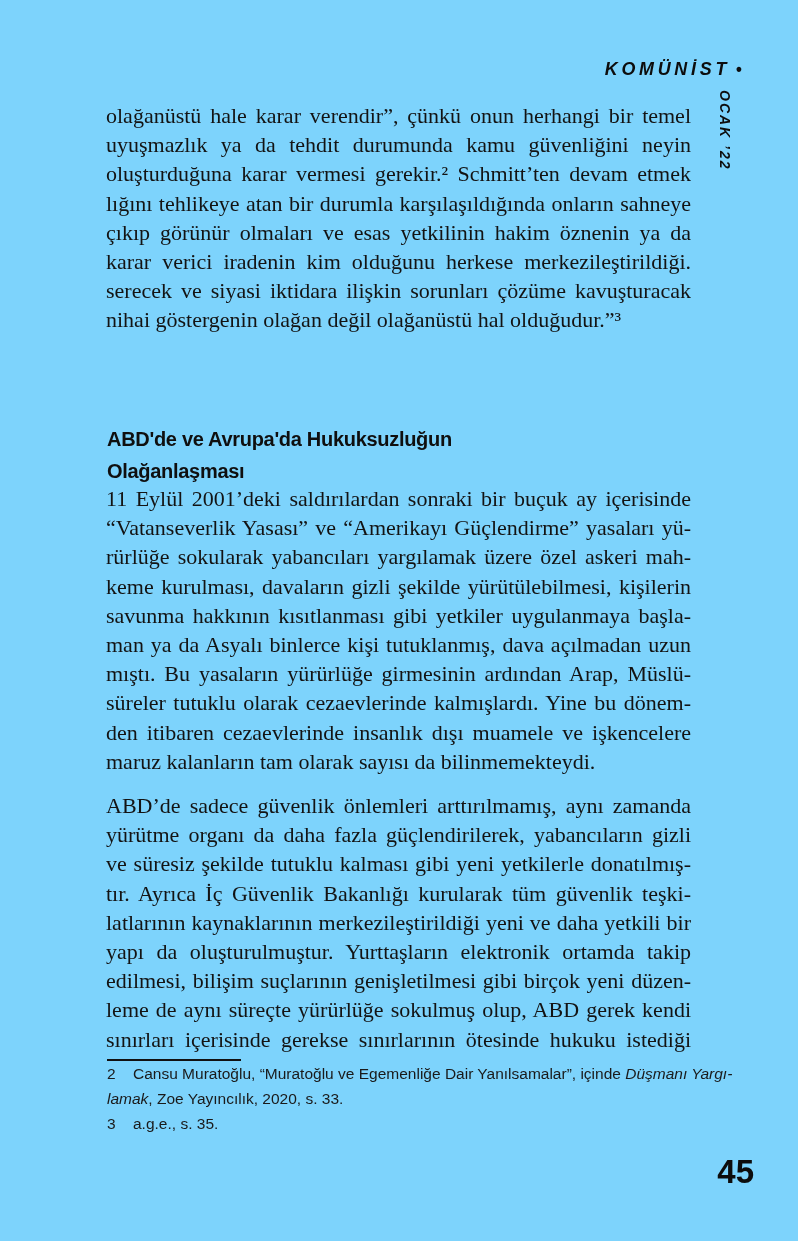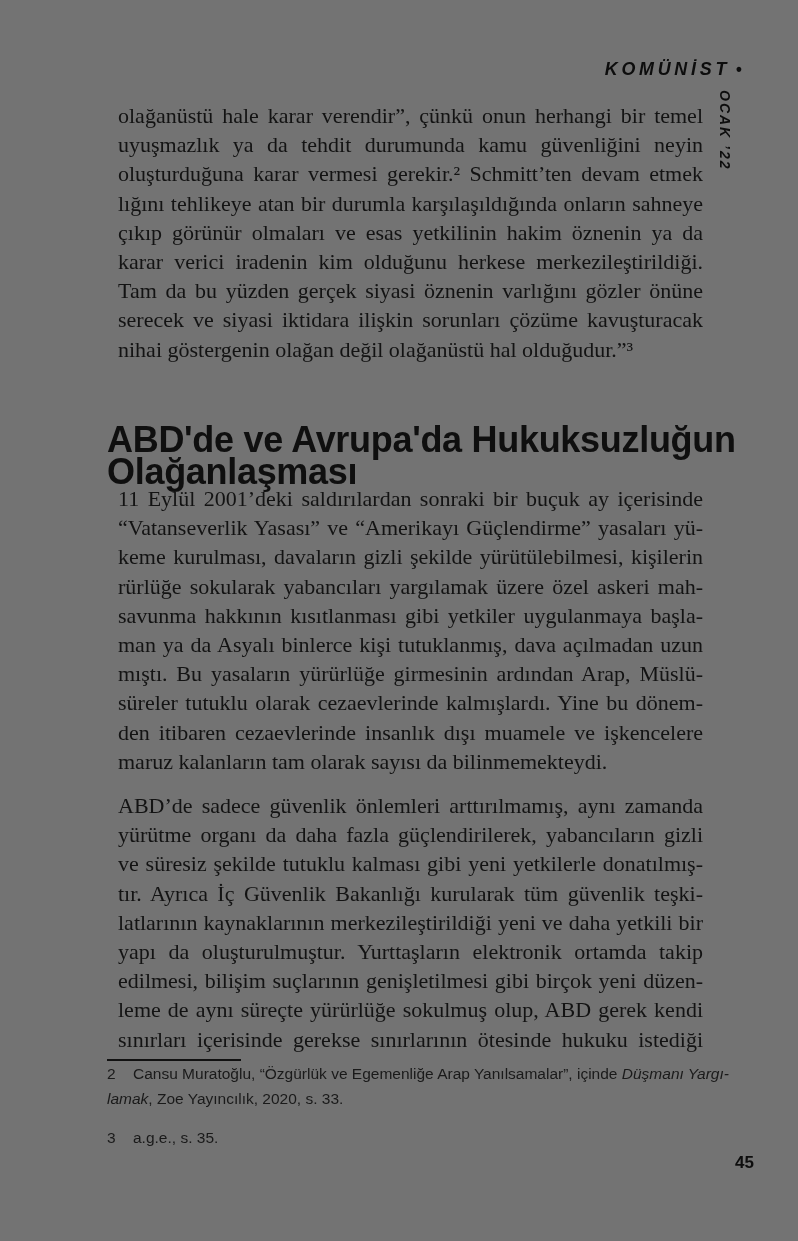--- a/index.html
+++ b/index.html
@@ -4,21 +4,21 @@
 <style>
   html, body {
     margin: 0;
     padding: 0;
     background: #ffffff;
   }
   #page {
     position: relative;
     width: 798px;
     height: 1241px;
-    background: #737373;
+    background: #7dd3fc;
     overflow: hidden;
     color: #131313;
   }
 
   
   .journal-line {
     position: absolute;
     top: 58px;
     right: 56px;
     font-family: "Liberation Sans", sans-serif;
@@ -47,21 +47,21 @@
     font-style: italic;
     font-size: 14px;
     letter-spacing: 2px;
     color: #0d0d0d;
     white-space: nowrap;
   }
 
   
   .para {
     position: absolute;
-    left: 118px;
+    left: 106px;
     width: 585px;
     font-family: "Liberation Serif", serif;
     font-size: 22px;
     line-height: 29.2px;
     color: #131313;
   }
   .para .line {
     white-space: nowrap;
     text-align: justify;
     text-align-last: left;
@@ -74,21 +74,21 @@
   #para3 { top: 791px; }
 
   
   .section-heading {
     position: absolute;
     left: 107px;
     width: 585px;
     top: 424px;
     font-family: "Liberation Sans", sans-serif;
     font-weight: 700;
-    font-size: 36px;
+    font-size: 20px;
     line-height: 31.5px;
     letter-spacing: -0.3px;
     color: #0f0f0f;
   }
   .section-heading .line,
   .section-heading .line.full {
     white-space: nowrap;
     text-align: left;
     text-align-last: left;
   }
@@ -111,30 +111,30 @@
     font-size: 15.5px;
     line-height: 24.5px;
     color: #1a1a1a;
   }
   .footnotes .fn-line { white-space: nowrap; }
   .footnotes .fn-marker {
     display: inline-block;
     width: 26px;
   }
   .footnotes .it { font-style: italic; margin-top: 18px; }
-  .fn-item + .fn-item { margin-top: 15px; }
+  .fn-item + .fn-item { margin-top: 1px; }
 
   
   .page-number {
     position: absolute;
     top: 1153px;
     right: 44px;
     font-family: "Liberation Sans", sans-serif;
     font-weight: 700;
-    font-size: 17px;
+    font-size: 33px;
     color: #0d0d0d;
   }
 </style>
 </head>
 <body>
 
 <div id="page">
 
   <div class="journal-line">
     <span>KOMÜNİST</span><span class="bullet">•</span>
@@ -142,35 +142,34 @@
 
   <div class="issue-vertical">OCAK ’22</div>
 
   <div id="para1" class="para">
       <div class="line full">olağanüstü hale karar verendir”, çünkü onun herhangi bir temel</div>
       <div class="line full">uyuşmazlık ya da tehdit durumunda kamu güvenliğini neyin</div>
       <div class="line full">oluşturduğuna karar vermesi gerekir.² Schmitt’ten devam etmek</div>
       <div class="line full">lığını tehlikeye atan bir durumla karşılaşıldığında onların sahneye</div>
       <div class="line full">çıkıp görünür olmaları ve esas yetkilinin hakim öznenin ya da</div>
       <div class="line full">karar verici iradenin kim olduğunu herkese merkezileştirildiği.</div>
-      <div class="line full">Tam da bu yüzden gerçek siyasi öznenin varlığını gözler önüne</div>
       <div class="line full">serecek ve siyasi iktidara ilişkin sorunları çözüme kavuşturacak</div>
       <div class="line">nihai göstergenin olağan değil olağanüstü hal olduğudur.”³</div>
     </div>
 
   <div class="section-heading">
       <div class="line full">ABD'de ve Avrupa'da Hukuksuzluğun</div>
       <div class="line">Olağanlaşması</div>
     </div>
 
   <div id="para2" class="para">
       <div class="line full">11 Eylül 2001’deki saldırılardan sonraki bir buçuk ay içerisinde</div>
       <div class="line full">“Vatanseverlik Yasası” ve “Amerikayı Güçlendirme” yasaları yü-</div>
+      <div class="line full">rürlüğe sokularak yabancıları yargılamak üzere özel askeri mah-</div>
       <div class="line full">keme kurulması, davaların gizli şekilde yürütülebilmesi, kişilerin</div>
-      <div class="line full">rürlüğe sokularak yabancıları yargılamak üzere özel askeri mah-</div>
       <div class="line full">savunma hakkının kısıtlanması gibi yetkiler uygulanmaya başla-</div>
       <div class="line full">man ya da Asyalı binlerce kişi tutuklanmış, dava açılmadan uzun</div>
       <div class="line full">mıştı. Bu yasaların yürürlüğe girmesinin ardından Arap, Müslü-</div>
       <div class="line full">süreler tutuklu olarak cezaevlerinde kalmışlardı. Yine bu dönem-</div>
       <div class="line full">den itibaren cezaevlerinde insanlık dışı muamele ve işkencelere</div>
       <div class="line">maruz kalanların tam olarak sayısı da bilinmemekteydi.</div>
     </div>
 
   <div id="para3" class="para">
       <div class="line full">ABD’de sadece güvenlik önlemleri arttırılmamış, aynı zamanda</div>
@@ -181,21 +180,21 @@
       <div class="line full">yapı da oluşturulmuştur. Yurttaşların elektronik ortamda takip</div>
       <div class="line full">edilmesi, bilişim suçlarının genişletilmesi gibi birçok yeni düzen-</div>
       <div class="line full">leme de aynı süreçte yürürlüğe sokulmuş olup, ABD gerek kendi</div>
       <div class="line full">sınırları içerisinde gerekse sınırlarının ötesinde hukuku istediği</div>
     </div>
 
   <div class="footnote-rule"></div>
 
   <div class="footnotes">
     <div class="fn-item">
-        <div class="fn-line"><span class="fn-marker">2</span><span>Cansu Muratoğlu, “Özgürlük ve Egemenliğe Arap Yanılsamalar”, içinde </span><span class="it">Düşmanı Yargı-</span></div>
+        <div class="fn-line"><span class="fn-marker">2</span><span>Cansu Muratoğlu, “Muratoğlu ve Egemenliğe Dair Yanılsamalar”, içinde </span><span class="it">Düşmanı Yargı-</span></div>
         <div class="fn-line"><span class="it">lamak</span><span>, Zoe Yayıncılık, 2020, s. 33.</span></div>
       </div>
     <div class="fn-item">
         <div class="fn-line"><span class="fn-marker">3</span><span>a.g.e., s. 35.</span></div>
       </div>
   </div>
 
   <div class="page-number">45</div>
 
 </div>

